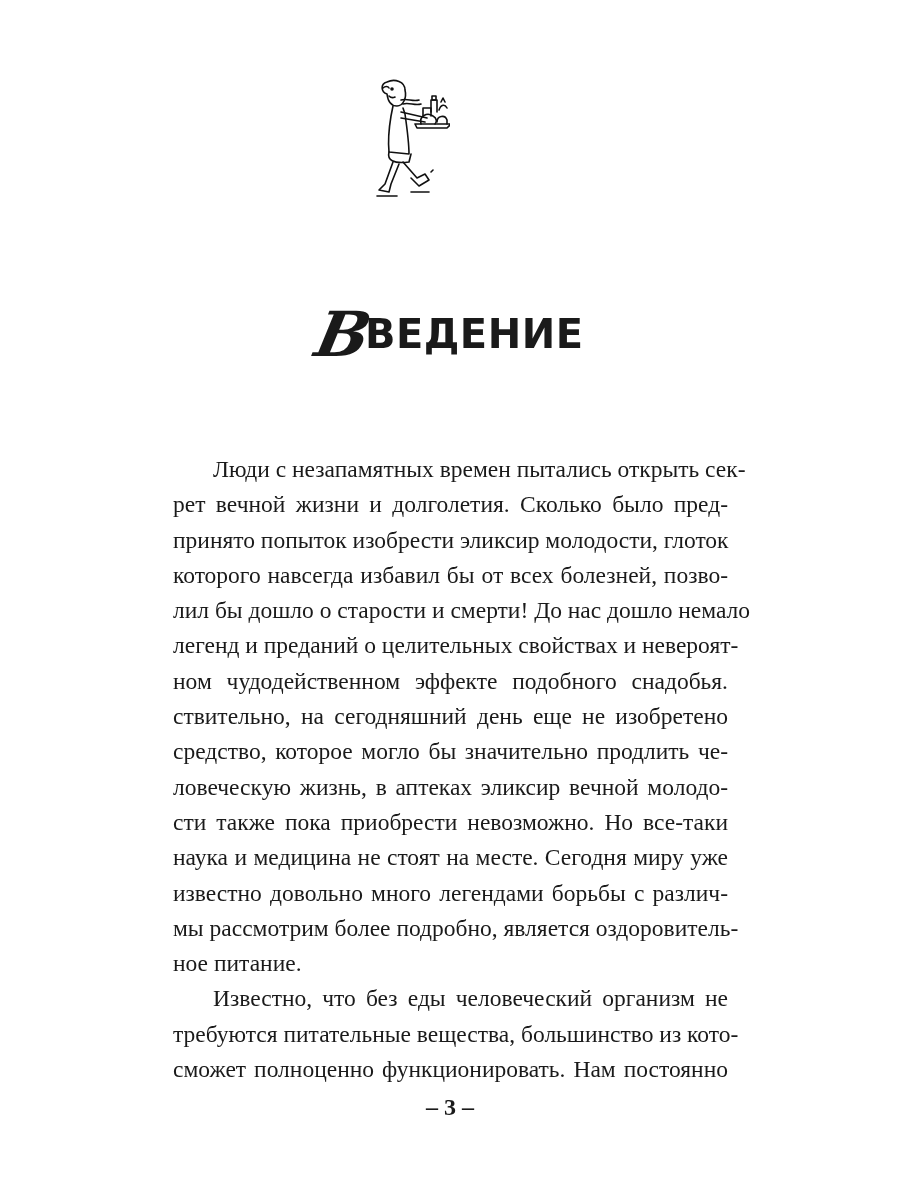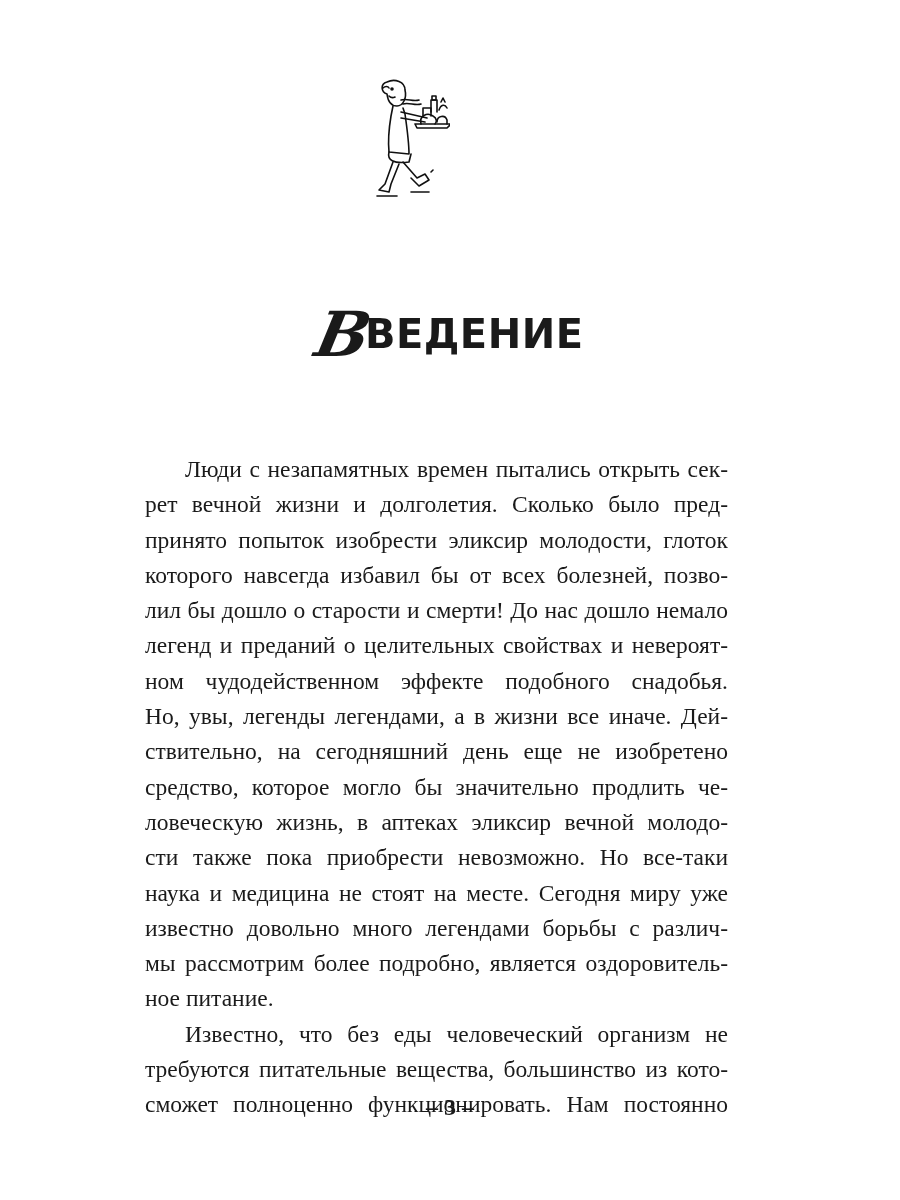--- a/index.html
+++ b/index.html
@@ -2,21 +2,21 @@
 <html><head>
 <meta charset="utf-8">
 <style>
   html, body { margin: 0; padding: 0; background: #ffffff; }
   body { width: 900px; height: 1200px; position: relative; overflow: hidden; font-family: "Liberation Serif", "DejaVu Serif", serif; color: #1a1a1a; }
   .illustration { position: absolute; left: 375px; top: 72px; width: 75px; height: 138px; }
   .chapter-title { position: absolute; left: 0; top: 298px; width: 900px; text-align: center; }
   .chapter-title .dropcap { font-family: "DejaVu Serif", serif; font-style: italic; font-weight: bold; font-size: 62px; vertical-align: -8px; letter-spacing: -4px; display: inline-block; transform: skewX(-12deg); }
   .chapter-title .rest { font-family: "DejaVu Sans", sans-serif; font-weight: bold; font-size: 40px; letter-spacing: 0.5px; }
   .body-text { position: absolute; left: 145px; top: 452px; width: 583px; }
-  .line { font-size: 23.5px; line-height: 35.3px; height: 35.3px; white-space: nowrap; text-align: justify; text-align-last: justify; }
+  .line { font-size: 23.5px; line-height: 35.3px; height: 35.3px; white-space: nowrap; text-align: justify; text-align-last: justify; margin-left: 28px; }
   .line.last { text-align-last: left; }
   .line.indent { padding-left: 40px; }
   .page-number { position: absolute; left: 0; top: 1094px; width: 900px; text-align: center; font-family: "Liberation Serif", serif; font-weight: bold; font-size: 24px; }
 </style>
 </head>
 <body>
 
 <div class="illustration">
   <svg width="75" height="138" viewBox="0 0 75 138" fill="none" stroke="#111" stroke-width="1.6" stroke-linecap="round" stroke-linejoin="round">
 
@@ -59,21 +59,20 @@
 
 <div class="body-text">
   <div class="paragraph">
     <div class="line indent">Люди с незапамятных времен пытались открыть сек-</div>
     <div class="line">рет вечной жизни и долголетия. Сколько было пред-</div>
     <div class="line">принято попыток изобрести эликсир молодости, глоток</div>
     <div class="line">которого навсегда избавил бы от всех болезней, позво-</div>
     <div class="line">лил бы дошло о старости и смерти! До нас дошло немало</div>
     <div class="line">легенд и преданий о целительных свойствах и невероят-</div>
     <div class="line">ном чудодейственном эффекте подобного снадобья.</div>
-    <div class="line">Но, увы, легенды легендами, а в жизни все иначе. Дей-</div>
     <div class="line">ствительно, на сегодняшний день еще не изобретено</div>
     <div class="line">средство, которое могло бы значительно продлить че-</div>
     <div class="line">ловеческую жизнь, в аптеках эликсир вечной молодо-</div>
     <div class="line">сти также пока приобрести невозможно. Но все-таки</div>
     <div class="line">наука и медицина не стоят на месте. Сегодня миру уже</div>
     <div class="line">известно довольно много легендами борьбы с различ-</div>
     <div class="line">мы рассмотрим более подробно, является оздоровитель-</div>
     <div class="line last">ное питание.</div>
   </div>
   <div class="paragraph">

